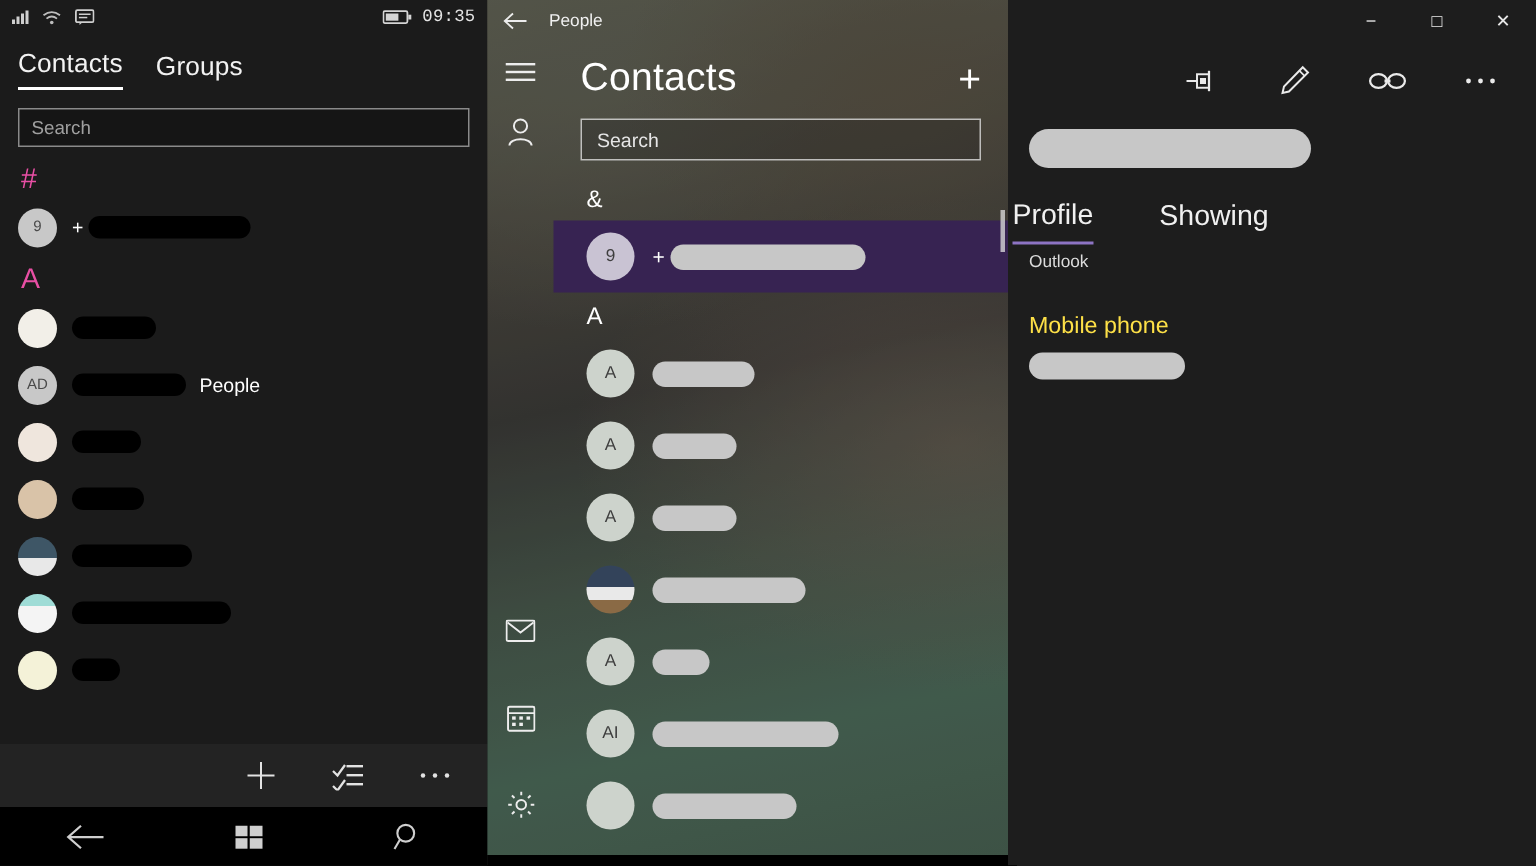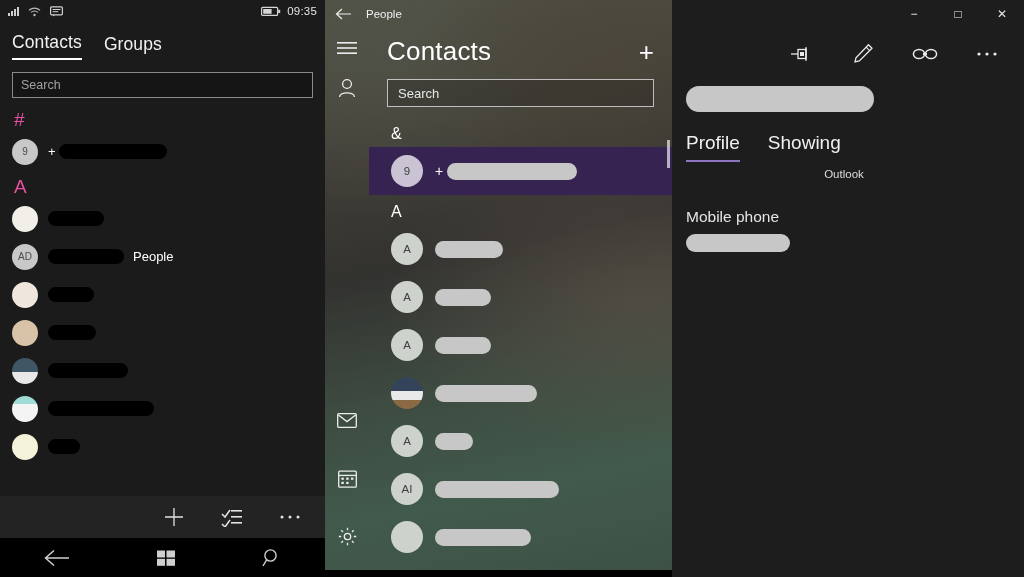--- a/index.html
+++ b/index.html
@@ -16,20 +16,21 @@
     position: relative;
     width: 325px; height: 577px;
     background: #1b1b1b;
     flex: 0 0 325px;
     overflow: hidden;
   }
   .phone-statusbar {
     height: 22px; display: flex; align-items: center;
     padding: 0 8px; color: #d8d8d8; font-size: 11px;
     background: #1b1b1b;
+    font-family: Liberation Mono, monospace;
   }
   .sb-left { display: flex; align-items: center; gap: 9px; }
   .sb-right { margin-left: auto; display: flex; align-items: center; gap: 6px; }
   .sb-time { font-size: 11.5px; color: #e4e4e4; letter-spacing: .2px; }
 
   .icon-signal { display: inline-flex; align-items: flex-end; gap: 1px; height: 10px; }
   .icon-signal i { display: block; width: 2px; background: #cfcfcf; }
   .icon-signal i:nth-child(1){height:3px}
   .icon-signal i:nth-child(2){height:5px}
   .icon-signal i:nth-child(3){height:7px}
@@ -148,26 +149,26 @@
   
   .detail { position: relative; width: 352px; height: 577px; flex: 0 0 352px; background: #1d1d1d; }
   .win-controls { height: 28px; display: flex; justify-content: flex-end; align-items: center; }
   .wc { width: 44px; height: 28px; display: flex; align-items: center; justify-content: center;
         color: #e8e8e8; font-size: 12px; }
   .det-toolbar { height: 52px; display: flex; align-items: center; justify-content: flex-end;
                  gap: 0; padding-right: 6px; }
   .tb-btn { width: 62px; height: 44px; display: flex; align-items: center; justify-content: center;
             color: #eaeaea; }
   .det-nameblock { padding: 6px 14px 0 14px; }
-  .det-tabs { display: flex; gap: 28px; padding: 16px 14px 0 14px; align-items: flex-start; }
+  .det-tabs { display: flex; gap: 44px; padding: 16px 14px 0 3px; align-items: center; }
   .det-tab { font-size: 19px; color: #f0f0f0; padding-bottom: 6px; }
   .det-tab.active { border-bottom: 2px solid #8d74c4; }
-  .det-source { padding: 6px 22px 0 14px; font-size: 11.5px; color: #dcdcdc; text-align: center; }
+  .det-source { padding: 6px 22px 0 14px; font-size: 11.5px; color: #dcdcdc; }
   .det-field { padding: 28px 14px 0 14px; }
-  .det-field-label { font-size: 15.5px; color: #e5e5e5; margin-bottom: 8px; }
+  .det-field-label { font-size: 15.5px; color: #fde047; margin-bottom: 8px; }
 </style>
 </head>
 <body>
 
 <div class="screen">
 
   <div class="phone">
 
     <div class="phone-statusbar">
       <div class="sb-left">

